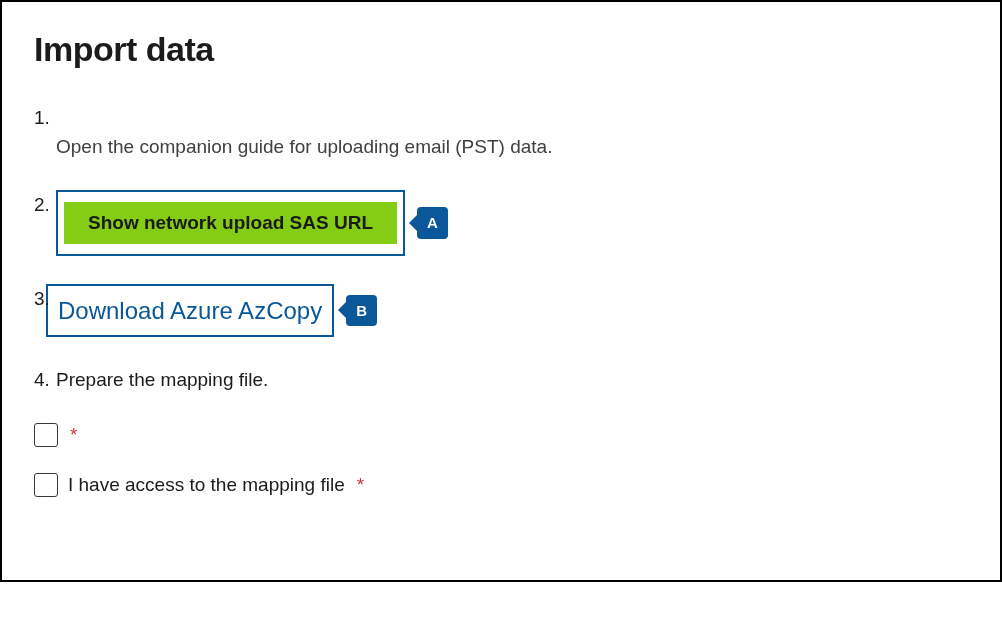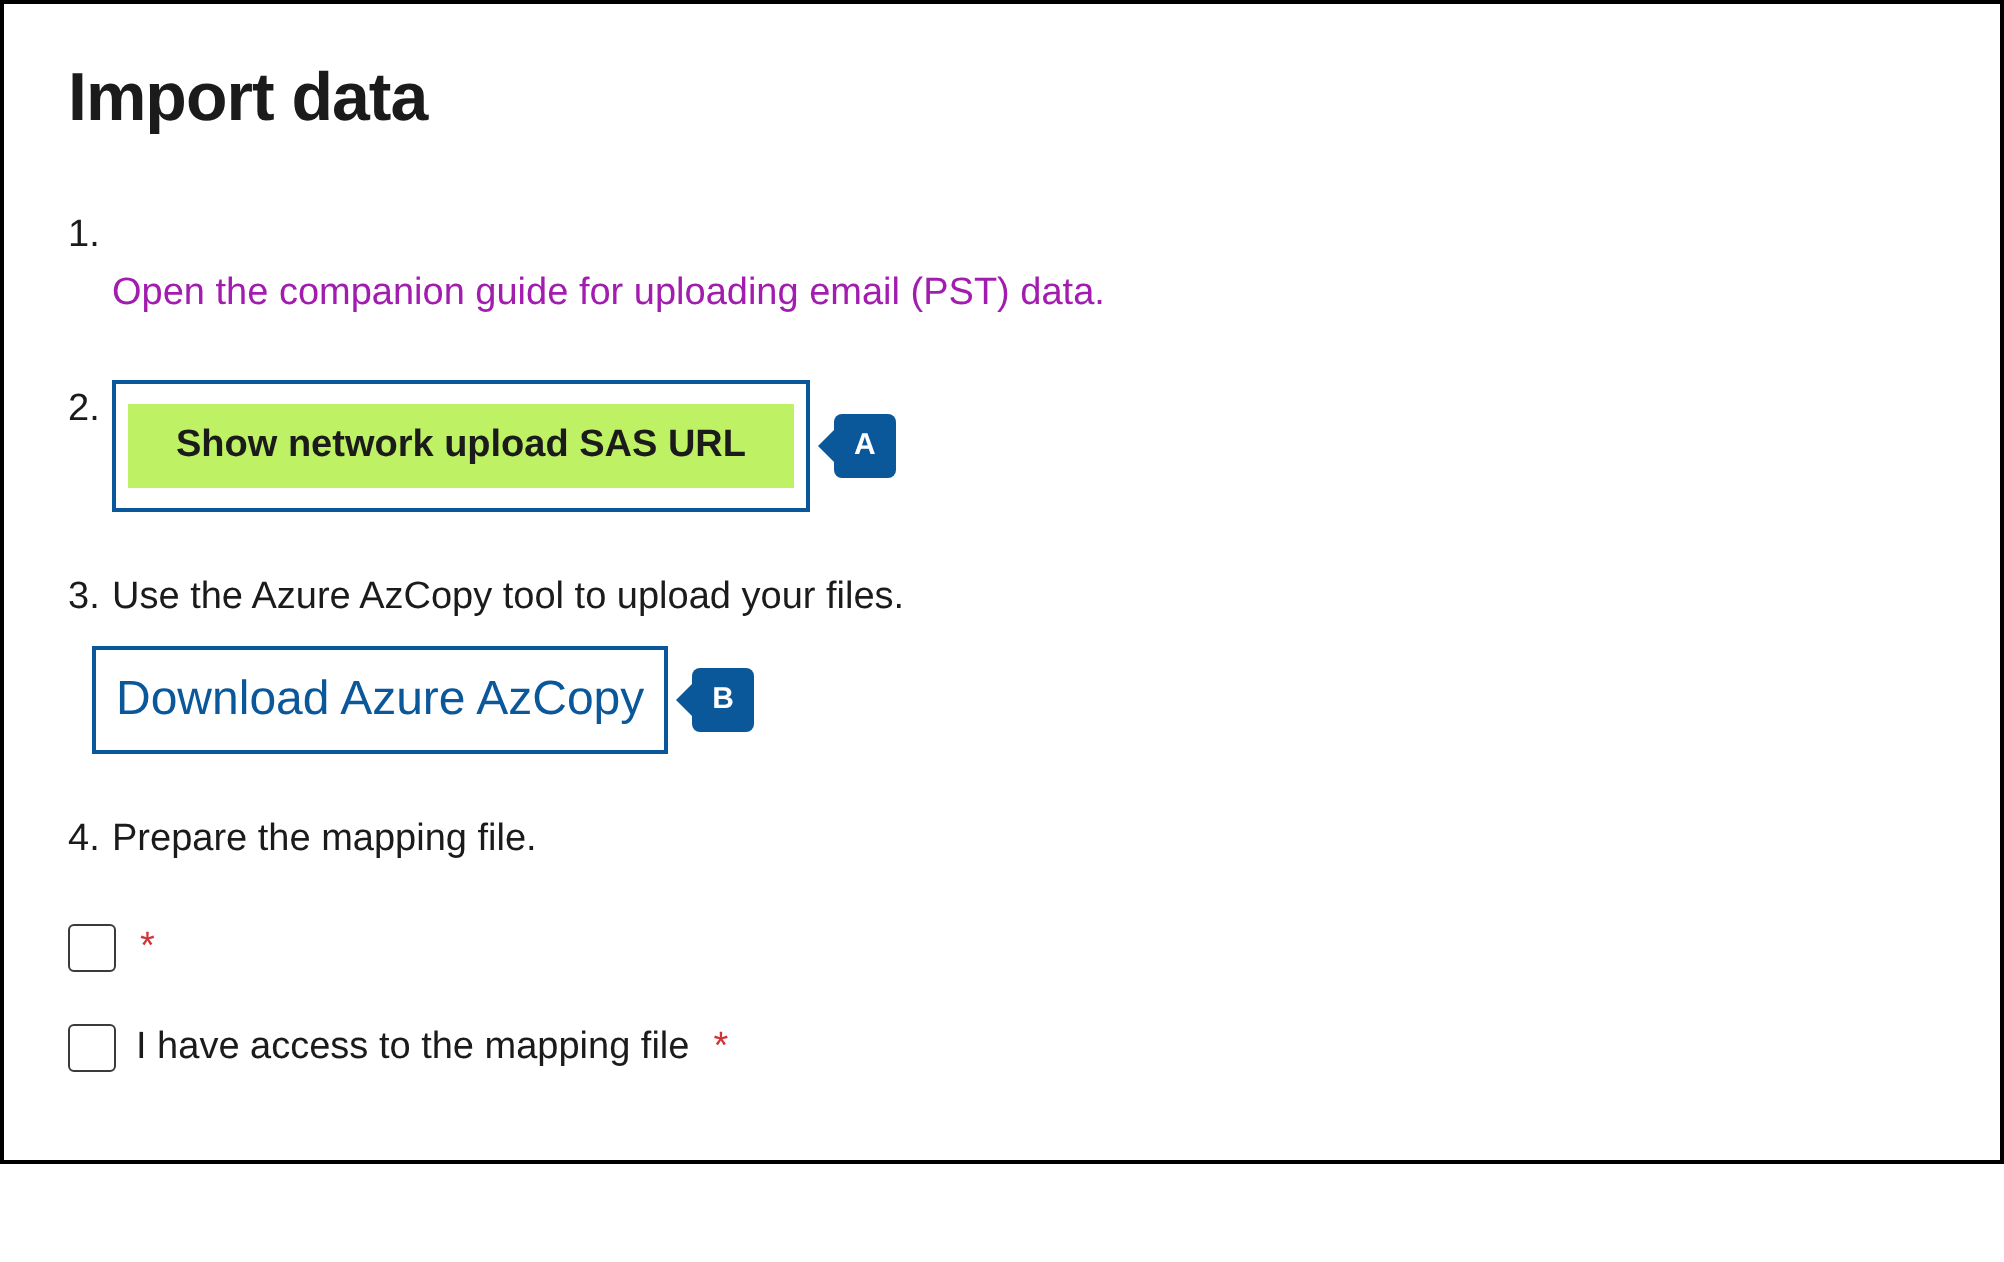--- a/index.html
+++ b/index.html
@@ -41,37 +41,37 @@
     }
     .steps > li::before {
       content: counter(step) ".";
       position: absolute;
       left: 0;
       top: 0;
       font-size: 19px;
       color: #1b1b1b;
     }
     .link {
-      color: #a21caf;
+      color: #404040;
       text-decoration: none;
       cursor: pointer;
     }
     .callout-row {
       display: flex;
       align-items: center;
       margin-top: 10px;
       gap: 12px;
     }
     .sas-highlight {
       border: 2px solid #0a579a;
       padding: 10px 6px 10px 6px;
       display: inline-flex;
     }
     .sas-button {
-      background: #bef264;
+      background: #84cc16;
       border: none;
       padding: 10px 24px;
       font-size: 19px;
       font-weight: 600;
       color: #1b1b1b;
       font-family: inherit;
       cursor: pointer;
     }
     .download-highlight {
       border: 2px solid #0a579a;
@@ -148,21 +148,20 @@
     <li>
       <div class="callout-row">
         <span class="sas-highlight">
           <button class="sas-button">Show network upload SAS URL</button>
         </span>
         <span class="callout-badge">A</span>
       </div>
     </li>
 
     <li>
-      <span>Use the Azure AzCopy tool to upload your files.</span>
       <div class="callout-row">
         <span class="download-highlight">
           <a class="download-link">Download Azure AzCopy</a>
         </span>
         <span class="callout-badge">B</span>
       </div>
     </li>
 
     <li>
       <span>Prepare the mapping file.</span>

